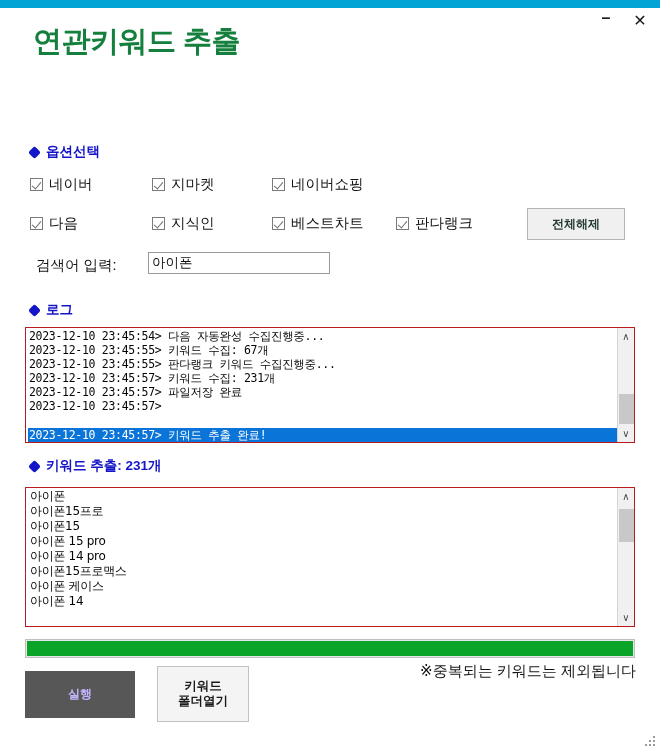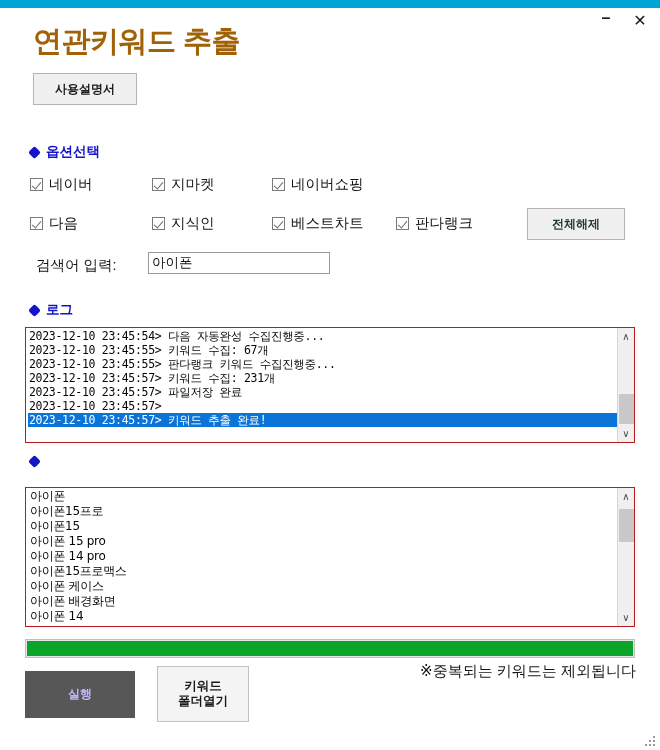--- a/index.html
+++ b/index.html
@@ -55,21 +55,21 @@
   .wbtn.close { font-size: 16px; font-weight: 400; }
 
   
   .app-title {
     position: absolute;
     left: 33px;
     top: 22px;
     font-size: 29px;
     font-weight: 600;
     letter-spacing: -0.5px;
-    color: #a16207;
+    color: #15803d;
     white-space: nowrap;
   }
 
   .btn {
     background: #f0f0f0;
     border: 1px solid #b4b4b4;
     color: #1a1a1a;
     font-size: 12px;
     font-weight: 700;
     text-align: center;
@@ -198,20 +198,21 @@
     font-size: 11.5px;
     line-height: 14px;
     white-space: nowrap;
     color: #050505;
     padding-left: 1px;
     letter-spacing: -0.3px;
   }
   .row.sel {
     background: #0a74d8;
     color: #ffffff;
+    margin-top: 15px;
   }
   .kwrow {
     font-family: "DejaVu Sans", "Liberation Sans", sans-serif;
     font-size: 12px;
     line-height: 15px;
     white-space: nowrap;
     color: #050505;
     padding-left: 2px;
     letter-spacing: -0.3px;
   }
@@ -322,21 +323,20 @@
 
   <div class="titlebar" style="background: rgb(0, 165, 214);"></div>
 
   <div class="wincontrols">
     <div class="wbtn min">–</div>
     <div class="wbtn close">✕</div>
   </div>
 
   <div class="app-title">연관키워드 추출</div>
 
-  <div class="btn btn-manual">사용설명서</div>
 
   <div class="section-head head-opt">
     <span class="bullet"></span>
     <span>옵션선택</span>
   </div>
 
   <div id="checkbox-host">
       <div class="chk" style="left: 30px; top: 175px;">
         <span class="box"></span>
         <span>네이버</span>
@@ -389,32 +389,32 @@
       </div>
     <div class="sbar">
       <div class="sarrow up">∧</div>
       <div class="sthumb" style="top:66px;height:30px;"></div>
       <div class="sarrow down">∨</div>
     </div>
   </div>
 
   <div class="section-head head-kw">
     <span class="bullet"></span>
+    <span>키워드 추출: 231개</span>
   </div>
 
   <div class="listbox kw-box">
     <div class="rows" id="kw-rows">
         <div class="kwrow">아이폰</div>
         <div class="kwrow">아이폰15프로</div>
         <div class="kwrow">아이폰15</div>
         <div class="kwrow">아이폰 15 pro</div>
         <div class="kwrow">아이폰 14 pro</div>
         <div class="kwrow">아이폰15프로맥스</div>
         <div class="kwrow">아이폰 케이스</div>
-        <div class="kwrow">아이폰 배경화면</div>
         <div class="kwrow">아이폰 14</div>
       </div>
     <div class="sbar">
       <div class="sarrow up">∧</div>
       <div class="sthumb" style="top:21px;height:33px;"></div>
       <div class="sarrow down">∨</div>
     </div>
   </div>
 
   <div class="progress-track">

